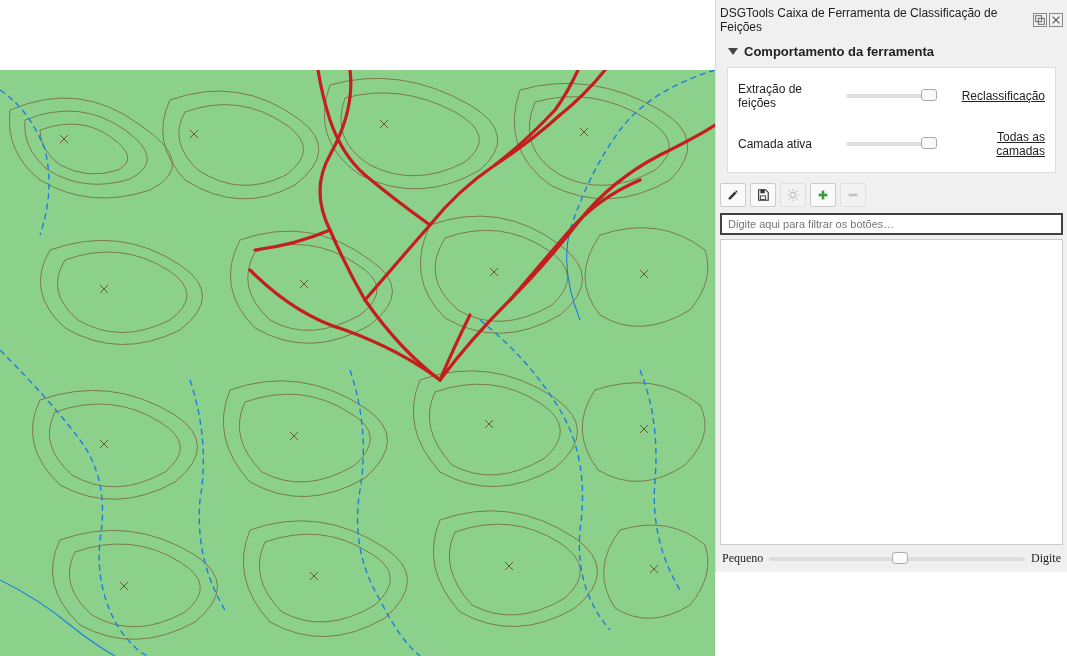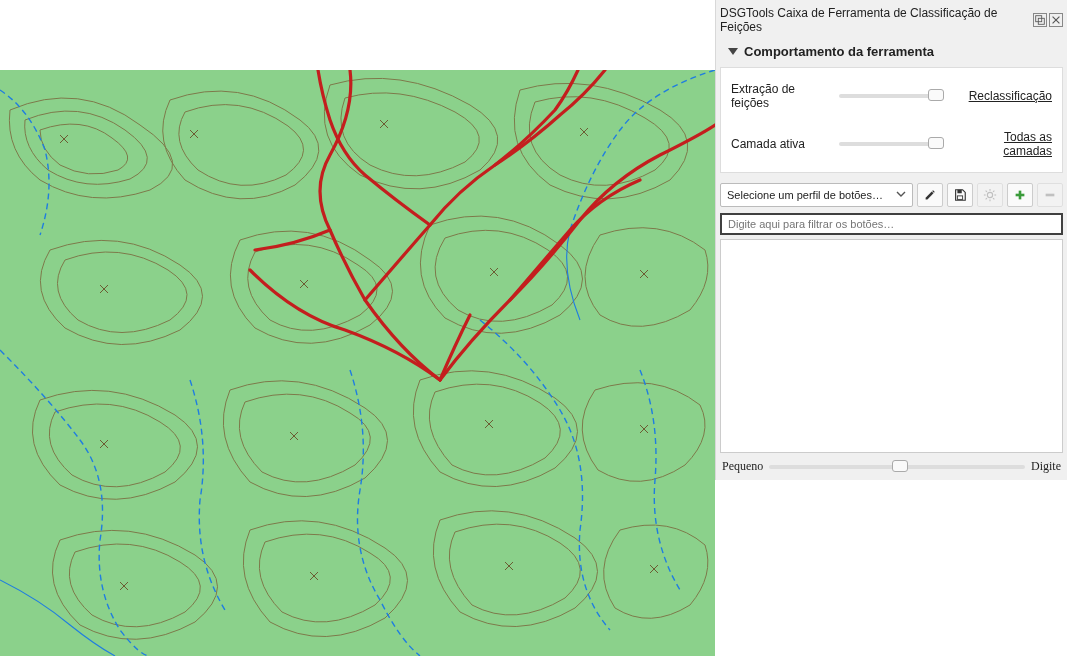--- a/index.html
+++ b/index.html
@@ -22,21 +22,21 @@
 .map-canvas {
   position: absolute;
   top: 70px;
   left: 0;
   width: 715px;
   height: 586px;
   background: #8bd18b;
 }
 .sidebar {
   width: 352px;
-  height: 480px;
+  height: 572px;
   background: #f0f0f0;
   border-left: 1px solid #d8d8d8;
   display: flex;
   flex-direction: column;
   padding: 4px;
 }
 .panel-header {
   display: flex;
   align-items: center;
   padding: 2px 0 6px 0;
@@ -72,21 +72,21 @@
   border-top: 7px solid #444;
 }
 .section-title {
   font-weight: bold;
   font-size: 13px;
 }
 .controls {
   background: #fff;
   border: 1px solid #ddd;
   padding: 14px 10px;
-  margin: 4px 0;
+  margin: 4px 7px;
 }
 .control-row {
   display: flex;
   align-items: center;
   gap: 8px;
   margin-bottom: 20px;
 }
 .control-row:last-child { margin-bottom: 0; }
 .control-label-l { width: 100px; }
 .control-label-r { width: 100px; text-align: right; text-decoration: underline; }
@@ -305,28 +305,20 @@
     <div class="control-row">
       <div class="control-label-l">Camada ativa</div>
       <div class="slider-track">
         <div class="slider-handle" style="right:0"></div>
       </div>
       <div class="control-label-r">Todas as camadas</div>
     </div>
   </div>
 
   <div class="toolbar">
-    <div class="select-box">
-      <span>Selecione um perfil de botões…</span>
-      <span class="dd">
-        <svg width="10" height="10" viewBox="0 0 10 10">
-            <path d="M1 3 L5 7 L9 3" stroke="#555" fill="none" stroke-width="1.4"></path>
-          </svg>
-      </span>
-    </div>
     <div class="tb-btn">
       <svg class="icon" viewBox="0 0 16 16">
           <path d="M3 11 L10 4 L12 6 L5 13 L3 13 Z" fill="#333"></path>
           <path d="M11 3 L13 5" stroke="#333" stroke-width="1.5"></path>
         </svg>
     </div>
     <div class="tb-btn">
       <svg class="icon" viewBox="0 0 16 16">
           <path d="M3 2 H11 L14 5 V14 H3 Z" fill="none" stroke="#333" stroke-width="1.3"></path>
           <rect x="5" y="2" width="5" height="4" fill="#333"></rect>

